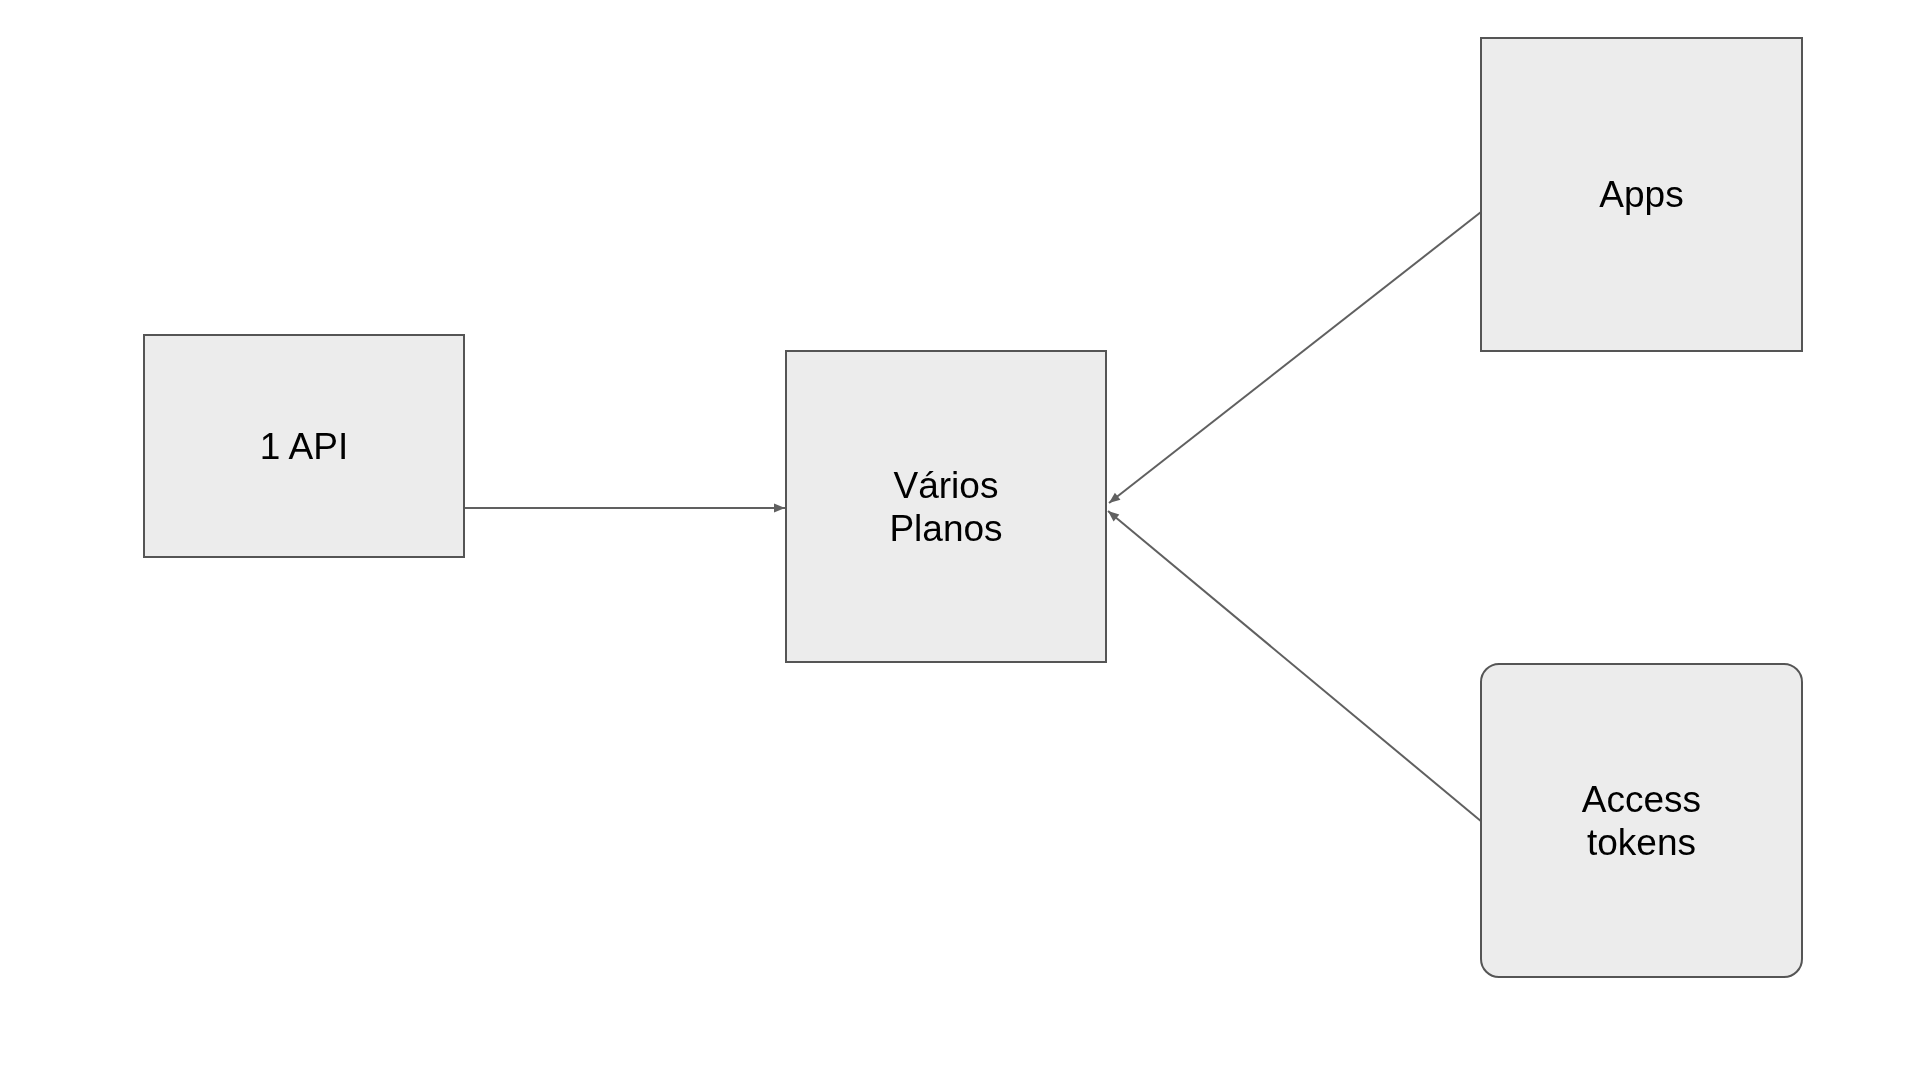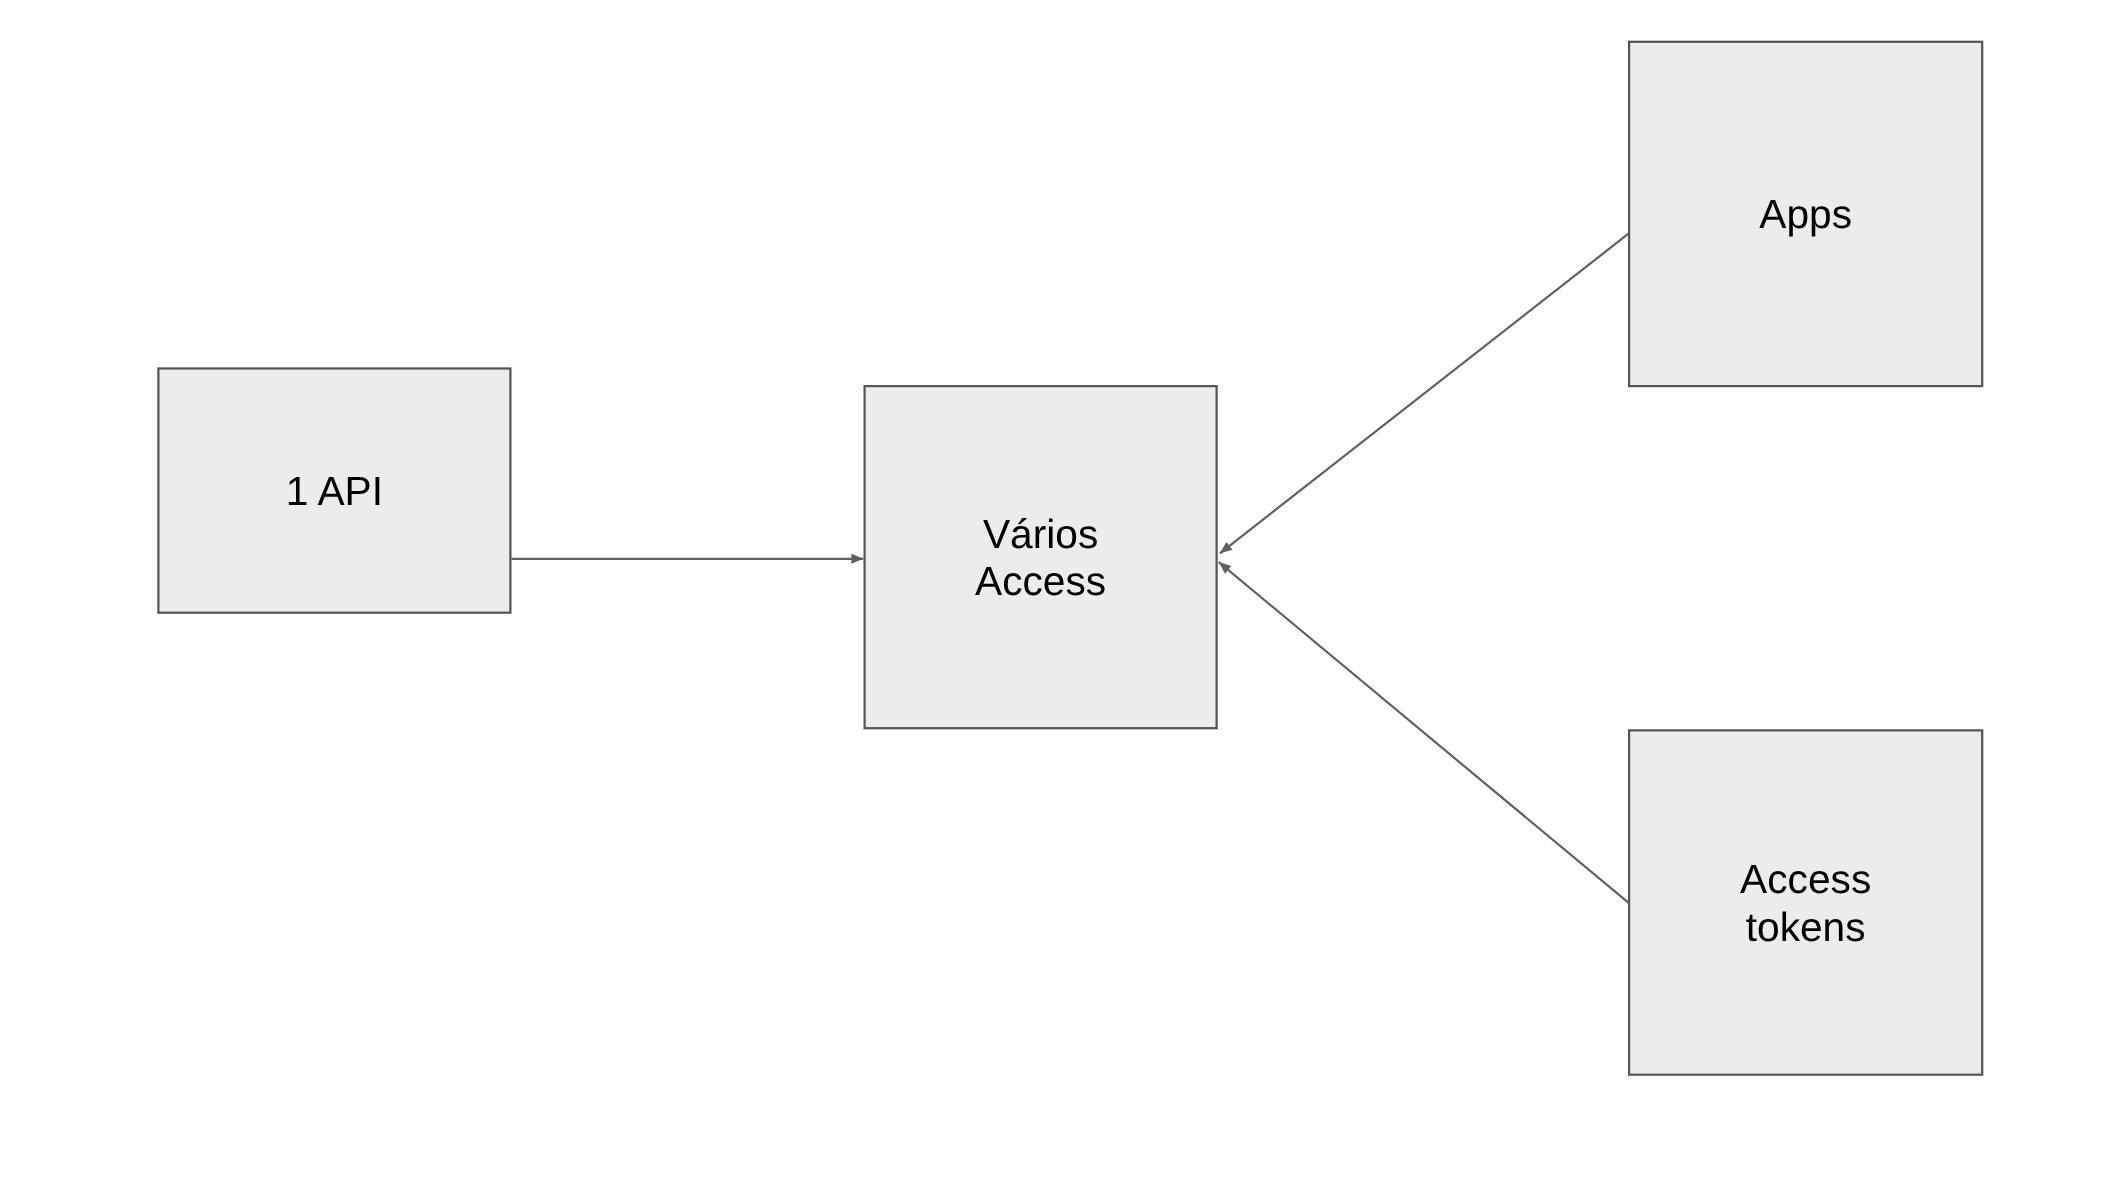--- a/index.html
+++ b/index.html
@@ -45,21 +45,21 @@
     color: var(--text);
     font-size: 37px;
     line-height: 43px;
     text-align: center;
     white-space: pre-line;
     letter-spacing: 0;
   }
   .node-api    { left: 127px;  top: 334px; width: 322px; height: 224px; margin-left: 16px; }
   .node-planos { left: 785px;  top: 350px; width: 322px; height: 313px; }
   .node-apps   { left: 1480px; top: 37px;  width: 323px; height: 315px; }
-  .node-tokens { left: 1480px; top: 663px; width: 323px; height: 315px; }
+  .node-tokens { left: 1480px; top: 663px; width: 323px; height: 315px; border-radius: 19px; }
 </style>
 </head>
 <body>
 
 <div class="canvas">
 
   <svg class="connector-layer" viewBox="0 0 1920 1080" xmlns="http://www.w3.org/2000/svg">
     <defs>
       <marker id="arrowhead" markerUnits="userSpaceOnUse" markerWidth="14" markerHeight="12" refX="12" refY="6" orient="auto">
         <path class="arrowhead-path" d="M1,1.5 L12,6 L1,10.5 Z"></path>
@@ -69,21 +69,21 @@
     <line x1="1481" y1="212" x2="1109" y2="503" marker-end="url(#arrowhead)"></line>
     <line x1="1482" y1="822" x2="1108" y2="511" marker-end="url(#arrowhead)"></line>
   </svg>
 
   <div class="node node-api">
     <span class="node-label">1 API</span>
   </div>
 
   <div class="node node-planos">
     <span class="node-label">Vários
-Access</span>
+Planos</span>
   </div>
 
   <div class="node node-apps">
     <span class="node-label">Apps</span>
   </div>
 
   <div class="node node-tokens">
     <span class="node-label">Access
 tokens</span>
   </div>

